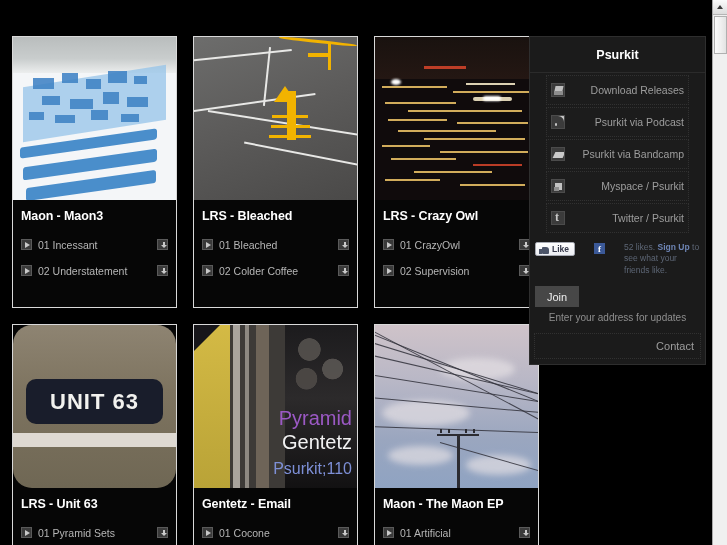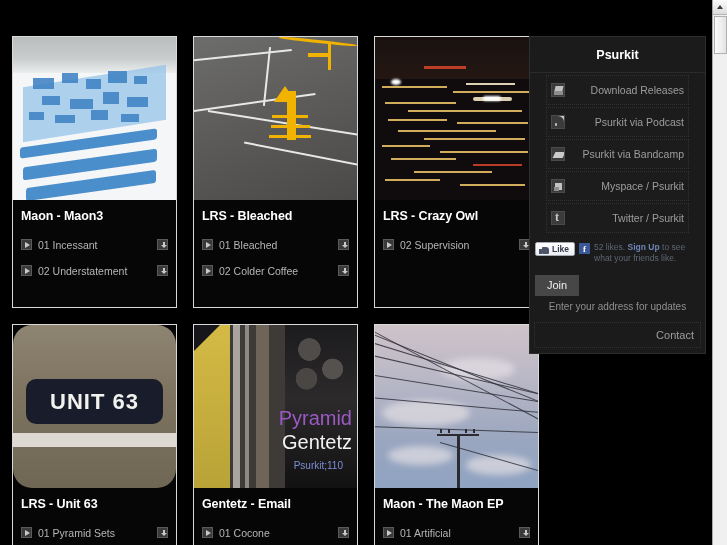--- a/index.html
+++ b/index.html
@@ -151,22 +151,22 @@
      background:linear-gradient(180deg,#1c1b1d 0%,#2c2a2b 45%,#121112 100%); }
   .art-cocone .grill { position:absolute; right:4%; top:3%; width:36%; height:40%;
      background:radial-gradient(circle at 30% 30%, #55514e 0 18%, transparent 19%),
                 radial-gradient(circle at 70% 60%, #5a5653 0 18%, transparent 19%),
                 radial-gradient(circle at 25% 75%, #4e4a47 0 16%, transparent 17%);
      opacity:.9; }
   .art-cocone .t1 { position:absolute; right:5px; top:50%; color:#9b59c4;
      font-size:20px; font-weight:400; }
   .art-cocone .t2 { position:absolute; right:5px; top:65%; color:#f2f2f2;
      font-size:20px; font-weight:400; }
-  .art-cocone .t3 { position:absolute; right:14px; top:83%; color:#7d8fd6;
-     font-size:10px; }
+  .art-cocone .t3 { position:absolute; right:5px; top:83%; color:#7d8fd6;
+     font-size:16px; }
 
   
   .art-sky { background:linear-gradient(180deg,#cfc3c9 0%,#b8b7c6 35%,#9aa6bf 70%,#8fa3c2 100%); }
   .art-sky .cloud { position:absolute; background:#e8e3e6; border-radius:50%; filter:blur(3px); opacity:.65; }
   .art-sky .wire { position:absolute; height:1px; background:#30303a; opacity:.85;
      transform-origin: left center; }
   .art-sky .pole { position:absolute; background:#2b2b31; }
 
   
   #sidebar {
@@ -225,21 +225,21 @@
       background:#c2c2c2; }
   .ico.myspace::after { content:""; position:absolute; left:1.5px; bottom:1.5px; width:5px; height:4px;
       background:#8e8e8e; }
   .ico.twitter::before { content:"t"; position:absolute; left:3px; top:-2px;
       color:#c9c9c9; font-size:12px; font-family:"Liberation Serif", serif; font-weight:bold; }
 
   
   .fb-block {
     display: flex; align-items: flex-start;
     padding: 7px 5px 6px 5px;
-    gap: 4px;
+    gap: 19px;
   }
   .fb-like {
     background: linear-gradient(180deg,#ffffff,#eceef3);
     border: 1px solid #a6a9b2;
     border-radius: 2px;
     padding: 1px 5px 1px 3px;
     display: flex; align-items: center; gap: 3px;
     flex: 0 0 auto;
   }
   .fb-thumb {
@@ -439,20 +439,27 @@
         <div class="row" style="left:52%;top:90%;width:40%;"></div>
         <div class="glow" style="left:10%;top:26%;width:10px;height:6px;"></div>
         <div class="glow" style="left:66%;top:36%;width:18px;height:5px;border-radius:3px;"></div>
       </div>
       <div class="card-body">
         <div class="card-title">LRS - Crazy Owl</div>
         <div class="track">
           <span class="play-btn">
               <i></i>
             </span>
+          <span class="track-name">01 CrazyOwl</span>
+          <span class="dl-btn"></span>
+        </div>
+        <div class="track">
+          <span class="play-btn">
+              <i></i>
+            </span>
           <span class="track-name">02 Supervision</span>
           <span class="dl-btn"></span>
         </div>
       </div>
     </div>
 
     <div class="card r1 c0">
       <div class="art art-unit">
         <div class="stripe" style="top:66%;"></div>
         <div class="sign">

